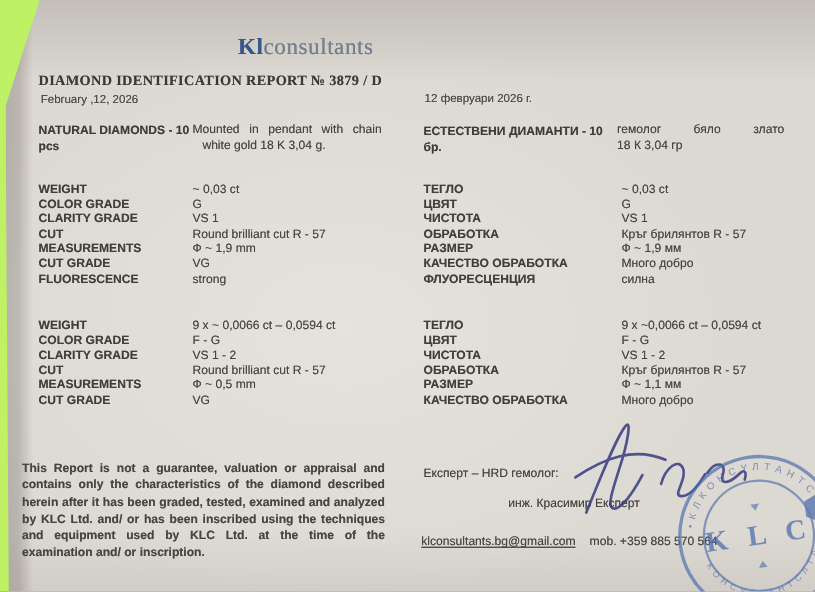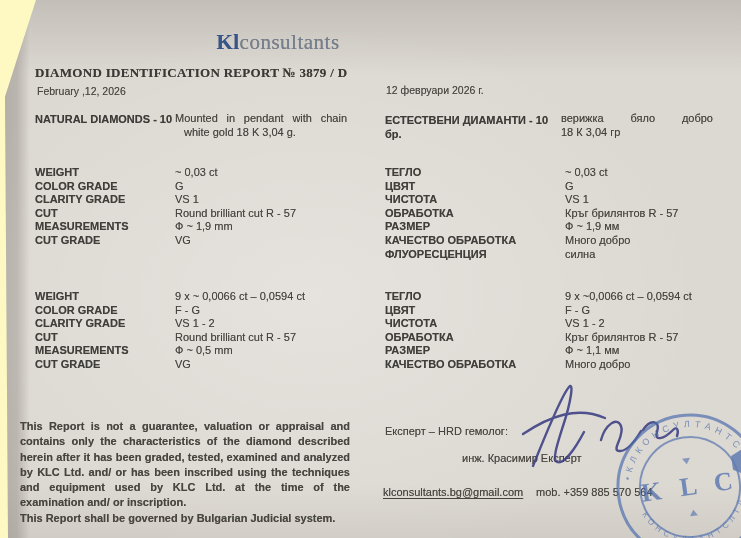--- a/index.html
+++ b/index.html
@@ -1,18 +1,18 @@
 <!DOCTYPE html>
 <html><head>
 <meta charset="utf-8">
 <style>
   html,body{margin:0;padding:0;background:#8e9087;}
   #screen{
     position:relative; width:741px; height:538px; overflow:hidden;
-    background:#fef9c3;
+    background:#bef264;
     font-family:"Liberation Sans", sans-serif;
     color:#45433e;
   }
   
   #paper{
     position:absolute; inset:0;
     background:#dcd8d2;
     clip-path:polygon(36px 0%, 100% 0%, 100% 100%, 8px 100%, 5px 18%);
   }
   #paper .shade{position:absolute; inset:0; pointer-events:none;}
@@ -86,28 +86,29 @@
   <div class="abs soft" id="logo">
     <span class="pre">Kl</span><span class="suf">consultants</span>
   </div>
 
   <div class="abs soft" id="title">DIAMOND IDENTIFICATION REPORT № 3879 / D</div>
   <div class="abs soft" id="date-en">February ,12, 2026</div>
   <div class="abs soft" id="date-bg">12 февруари  2026 г.</div>
 
   <div class="abs sec-h soft" id="nat-head">
     <div>NATURAL  DIAMONDS  -  10</div>
+    <div>pcs</div>
   </div>
   <div class="abs soft" id="nat-note">
     <div class="l1">Mounted in pendant with chain</div>
     <div class="l2">white gold  18 K  3,04 g.</div>
   </div>
   <div class="abs sec-h soft" id="bg-head">ЕСТЕСТВЕНИ  ДИАМАНТИ - 10 бр.</div>
   <div class="abs soft" id="bg-note">
-    <div class="l2">верижка бяло добро</div>
+    <div class="l2">гемолог бяло злато</div>
     <div>18 К   3,04 гр</div>
   </div>
 
   <div class="abs block soft" id="en-b1">
     <div class="row">
         <span class="lbl">WEIGHT</span>
         <span class="val">~ 0,03 ct</span>
       </div>
     <div class="row">
         <span class="lbl">COLOR  GRADE</span>
@@ -122,20 +123,24 @@
         <span class="val">Round brilliant cut R - 57</span>
       </div>
     <div class="row">
         <span class="lbl">MEASUREMENTS</span>
         <span class="val">Ф ~  1,9  mm</span>
       </div>
     <div class="row">
         <span class="lbl">CUT GRADE</span>
         <span class="val">VG</span>
       </div>
+    <div class="row">
+        <span class="lbl">FLUORESCENCE</span>
+        <span class="val">strong</span>
+      </div>
   </div>
 
   <div class="abs block soft" id="en-b2">
     <div class="row">
         <span class="lbl">WEIGHT</span>
         <span class="val">9 x ~ 0,0066 ct – 0,0594 ct</span>
       </div>
     <div class="row">
         <span class="lbl">COLOR  GRADE</span>
         <span class="val">F - G</span>
@@ -211,21 +216,20 @@
         <span class="val">Ф ~ 1,1  мм</span>
       </div>
     <div class="row">
         <span class="lbl">КАЧЕСТВО  ОБРАБОТКА</span>
         <span class="val">Много добро</span>
       </div>
   </div>
 
   <div class="abs soft" id="disclaimer">
     <div>This Report is not a guarantee, valuation or appraisal and contains only the characteristics of the diamond described herein after it has been graded, tested, examined and analyzed by KLC Ltd. and/ or has been inscribed using the techniques and equipment used by KLC Ltd. at the time of the examination and/ or inscription.</div>
-    <div style="text-align:left;">This Report shall be governed by Bulgarian Judicial system.</div>
   </div>
 
   <div class="abs soft" id="expert-label">Експерт – HRD гемолог:</div>
   <div class="abs soft" id="expert-name">инж. Красимир Експерт</div>
   <div class="abs soft" id="email">klconsultants.bg@gmail.com</div>
   <div class="abs soft" id="mobile">mob.  +359 885 570 564</div>
 
   <svg class="abs" id="signature" width="210" height="100" viewBox="0 0 210 100">
     <g fill="none" stroke="#3c3f83" stroke-width="2.4" stroke-linecap="round" opacity="0.88">
       <path d="M 28 88 C 40 58 56 18 64 9 C 69 3 66 24 58 48 C 52 67 47 82 52 84 C 59 87 71 69 79 54"></path>

